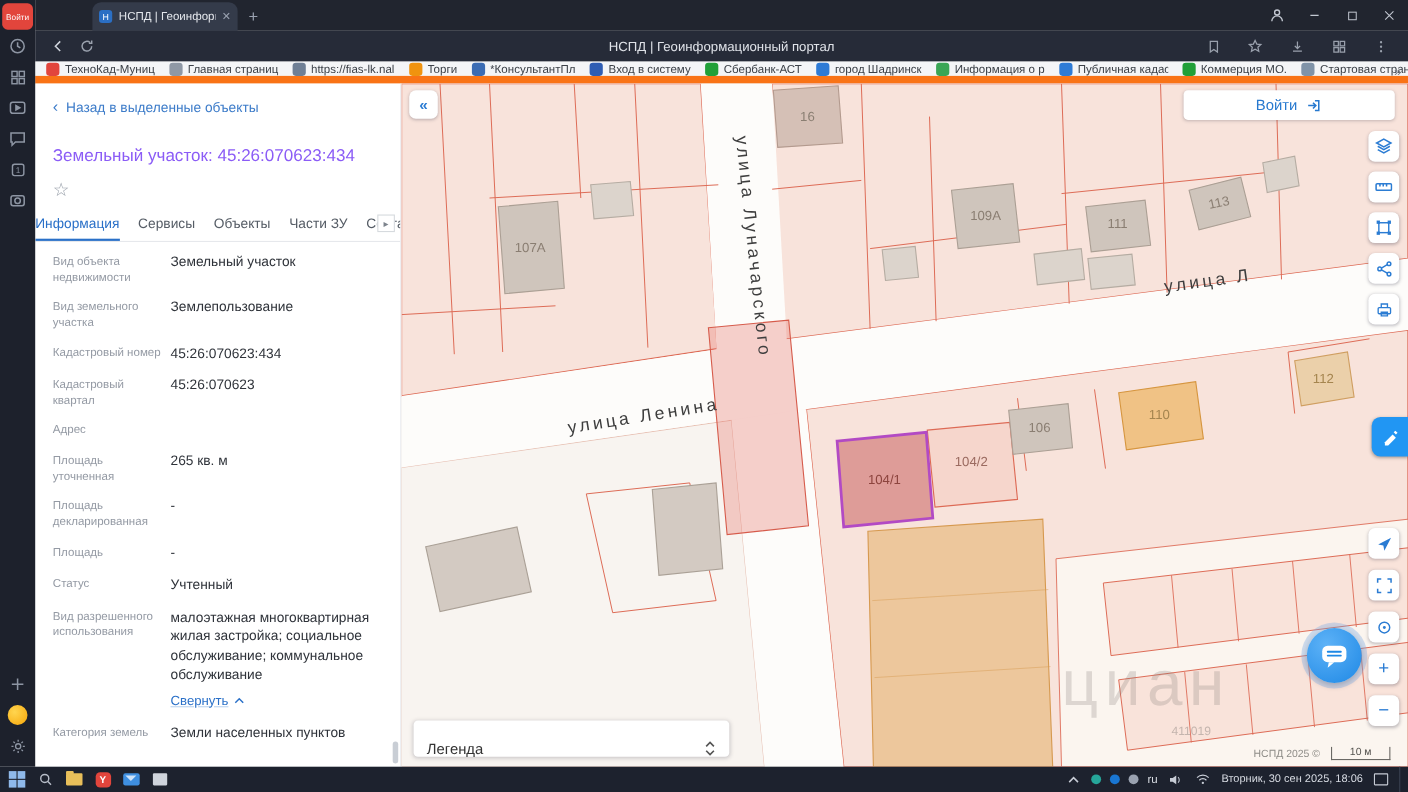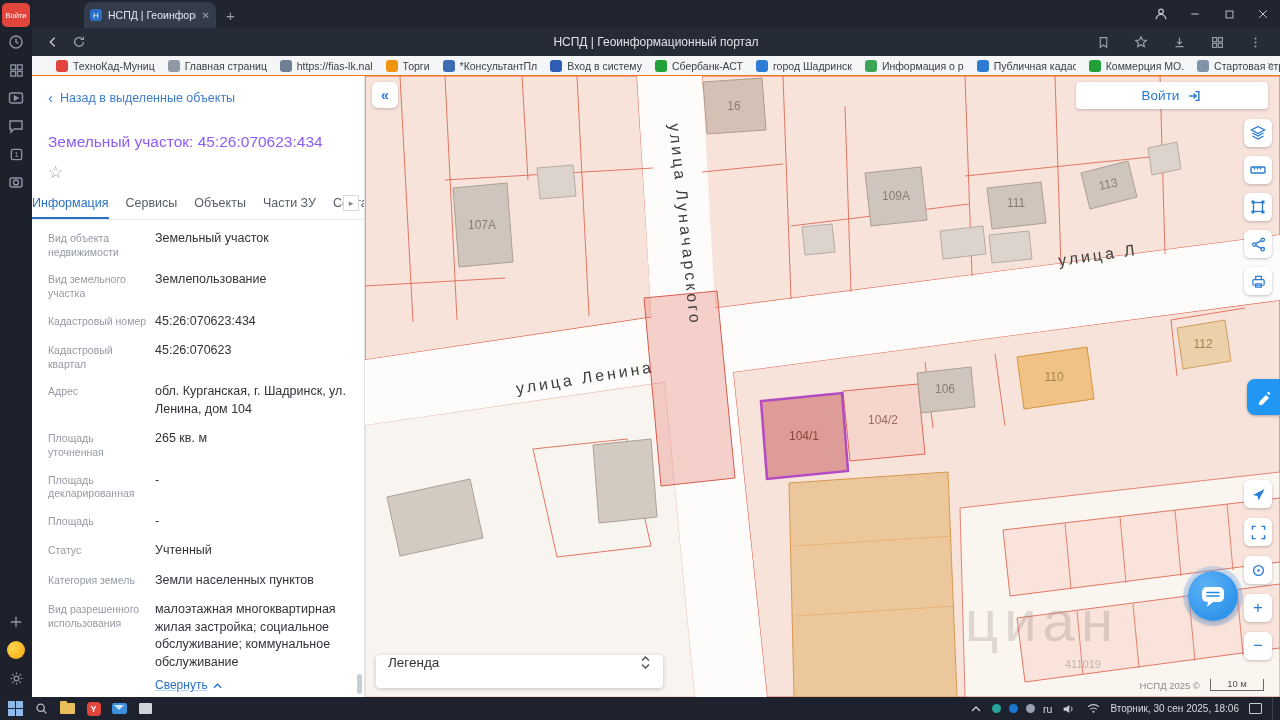--- a/index.html
+++ b/index.html
@@ -25,21 +25,21 @@
   .win-btn{width:34px;height:28px;display:flex;align-items:center;justify-content:center}
 
   
   #navbar{position:absolute;left:32px;top:28px;width:1248px;height:28px;background:#262b38;display:flex;align-items:center;color:#9aa1ad}
   .nav-ic{width:26px;height:22px;display:flex;align-items:center;justify-content:center}
   .urlchip{margin-left:6px;height:20px;min-width:240px;background:#171b24;border-radius:10px;display:flex;align-items:center;gap:6px;padding:0 12px;color:#e7e9ee;font-size:11.5px}
   .page-title{position:absolute;left:0;right:0;text-align:center;color:#dfe2e8;font-size:12px;pointer-events:none}
   .nav-right{margin-left:auto;display:flex;align-items:center;gap:12px;padding-right:12px;z-index:1}
 
   
-  #bookmarks{position:absolute;left:32px;top:56px;width:1248px;height:20px;background:#f4f5f7;border-bottom:1px solid #f97316;display:flex;align-items:center;gap:13px;padding:0 22px 0 24px;overflow:hidden}
+  #bookmarks{position:absolute;left:32px;top:56px;width:1248px;height:20px;background:#f4f5f7;border-bottom:7px solid #f97316;display:flex;align-items:center;gap:13px;padding:0 22px 0 10px;overflow:hidden}
   .bm{display:flex;align-items:center;gap:5px;font-size:10.5px;color:#3c4148;flex:0 0 auto}
   .bm-fav{width:12px;height:12px;border-radius:3px;flex:0 0 auto}
   .bm-label{max-width:82px;white-space:nowrap;overflow:hidden}
   .bm-overflow{position:absolute;right:6px;top:2px;color:#757b84;font-size:12px}
 
   
   #panel{position:absolute;left:32px;top:76px;width:333px;height:621px;background:#fff;overflow:hidden;border-right:1px solid #e3e5e9}
   .back{margin:14px 16px 0;color:#3d7cc9;font-size:12.5px;display:flex;align-items:center;gap:7px}
   .back-glyph{font-size:15px;line-height:1}
   .p-title{margin:28px 16px 0;font-size:15.5px;color:#8b5cf6}
@@ -60,21 +60,21 @@
   #mapsvg{position:absolute;left:0;top:0}
   .mapbtn{position:absolute;width:28px;height:28px;background:#fff;border-radius:6px;box-shadow:0 1px 3px rgba(40,40,60,.28);display:flex;align-items:center;justify-content:center;color:#2b7cd3;z-index:3}
   .collapse-btn{left:7px;top:6px;width:26px;height:26px;font-size:14px;font-weight:bold}
   .login-btn{position:absolute;right:12px;top:6px;width:192px;height:27px;background:#fff;border-radius:4px;box-shadow:0 1px 3px rgba(40,40,60,.25);display:flex;align-items:center;justify-content:center;gap:8px;color:#2779cf;font-size:13.5px;z-index:3}
   .tools-top{position:absolute;right:8px;top:43px;display:flex;flex-direction:column;gap:9px;z-index:3}
   .tools-top .mapbtn, .tools-bottom .mapbtn{position:static}
   .tools-bottom{position:absolute;right:8px;top:404px;display:flex;flex-direction:column;gap:10px;z-index:3}
   .zoom-glyph{font-size:17px;color:#2b7cd3}
   .sketch-btn{position:absolute;right:0;top:303px;width:33px;height:36px;background:#2196f3;border-radius:8px 0 0 8px;display:flex;align-items:center;justify-content:center;z-index:3;box-shadow:0 1px 3px rgba(0,0,0,.3)}
   .chat-btn{position:absolute;right:42px;bottom:76px;width:50px;height:50px;border-radius:50%;background:radial-gradient(circle at 35% 30%,#5db2f7,#1e88e5);box-shadow:0 0 0 5px rgba(120,170,230,.35),0 2px 6px rgba(0,0,0,.3);display:flex;align-items:center;justify-content:center;z-index:3}
-  .legend{position:absolute;left:11px;bottom:9px;width:287px;height:33px;background:#fff;border-radius:4px;box-shadow:0 1px 4px rgba(40,40,60,.25);display:flex;align-items:flex-start;justify-content:space-between;padding:0 12px;font-size:13.5px;color:#333;z-index:3}
+  .legend{position:absolute;left:11px;bottom:9px;width:287px;height:33px;background:#fff;border-radius:4px;box-shadow:0 1px 4px rgba(40,40,60,.25);display:flex;align-items:flex-end;justify-content:space-between;padding:0 12px;font-size:13.5px;color:#333;z-index:3}
   .attrib{position:absolute;right:16px;bottom:6px;display:flex;align-items:flex-end;gap:10px;z-index:3}
   .copyright{font-size:9.5px;color:#8e8c87}
   .scalebar{font-size:9.5px;color:#55534f;text-align:center;width:54px;border-left:1.5px solid #6b6965;border-right:1.5px solid #6b6965;border-bottom:1.5px solid #6b6965;padding-bottom:2px;line-height:1}
 
   
   #taskbar{position:absolute;left:0;top:697px;width:1280px;height:23px;background:#1d222e;display:flex;align-items:center;color:#d7dbe2;z-index:6}
   .tb-left{display:flex;align-items:center;gap:9px;padding-left:7px}
   .tb-ic{width:17px;height:15px;display:flex;align-items:center;justify-content:center;font-size:10px}
   .start{display:grid;grid-template-columns:7px 7px;grid-template-rows:7px 7px;gap:1px}
   .start i{background:#8fb9ea}
@@ -309,54 +309,53 @@
     <div class="frow">
         <div class="flabel">Кадастровый номер</div>
         <div class="fvalue">45:26:070623:434</div>
       </div>
     <div class="frow">
         <div class="flabel">Кадастровый квартал</div>
         <div class="fvalue">45:26:070623</div>
       </div>
     <div class="frow">
         <div class="flabel">Адрес</div>
-        <div class="fvalue">обл. Курганская, г. Шадринск, ул. Ленина, дом 104</div>
       </div>
     <div class="frow">
         <div class="flabel">Площадь уточненная</div>
         <div class="fvalue">265 кв. м</div>
       </div>
     <div class="frow">
         <div class="flabel">Площадь декларированная</div>
         <div class="fvalue">-</div>
       </div>
     <div class="frow">
         <div class="flabel">Площадь</div>
         <div class="fvalue">-</div>
       </div>
     <div class="frow">
         <div class="flabel">Статус</div>
         <div class="fvalue">Учтенный</div>
-      </div>
-    <div class="frow">
-        <div class="flabel">Категория земель</div>
-        <div class="fvalue">Земли населенных пунктов</div>
       </div>
     <div class="frow">
       <div class="flabel">Вид разрешенного использования</div>
       <div class="fvalue">
         <span>малоэтажная многоквартирная жилая застройка; социальное обслуживание; коммунальное обслуживание</span><br>
         <span class="collapse-link">
           <span>Свернуть</span>
           <svg width="9" height="6" viewBox="0 0 10 6" fill="none" stroke="#2a70c8" stroke-width="1.5">
               <path d="M1 5l4-4 4 4"></path>
             </svg>
         </span>
       </div>
     </div>
+    <div class="frow">
+        <div class="flabel">Категория земель</div>
+        <div class="fvalue">Земли населенных пунктов</div>
+      </div>
 
   </div>
   <div class="pscroll"></div>
 </div>
 
 <div id="map">
   <svg id="mapsvg" width="915" height="621" viewBox="0 0 915 621">
 
     <rect x="0" y="0" width="915" height="621" fill="#fbfaf7"></rect>
 

